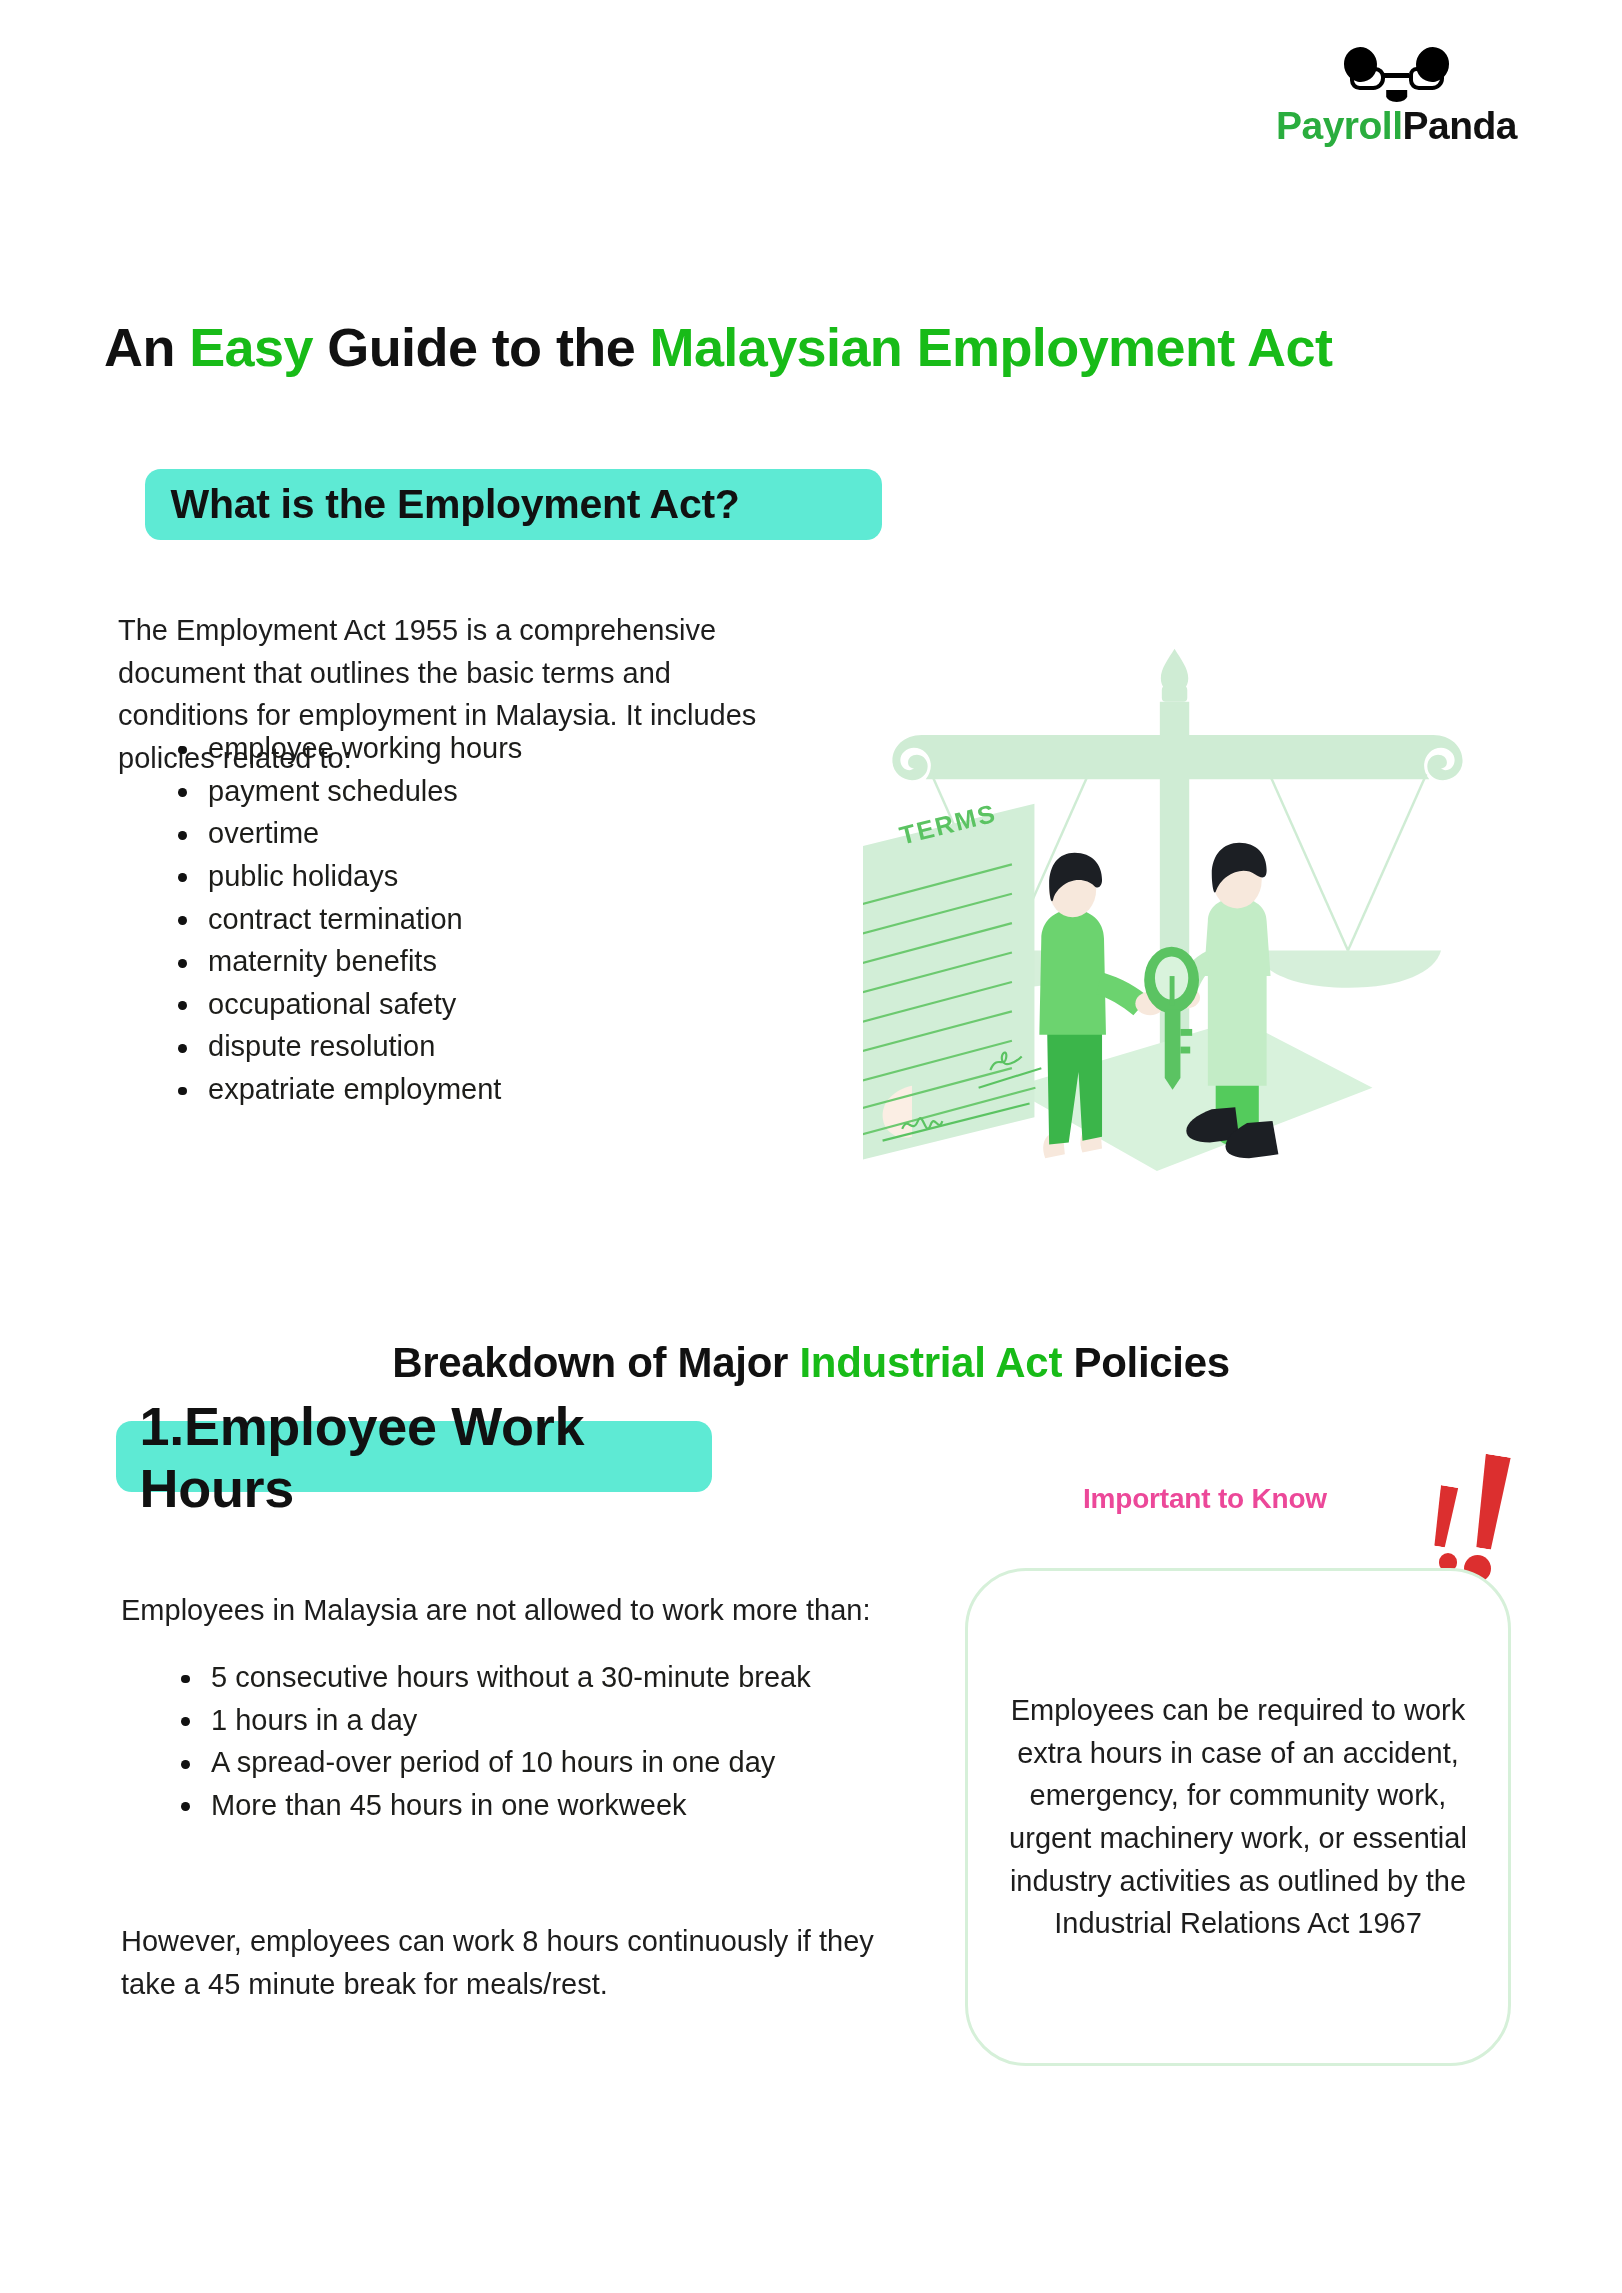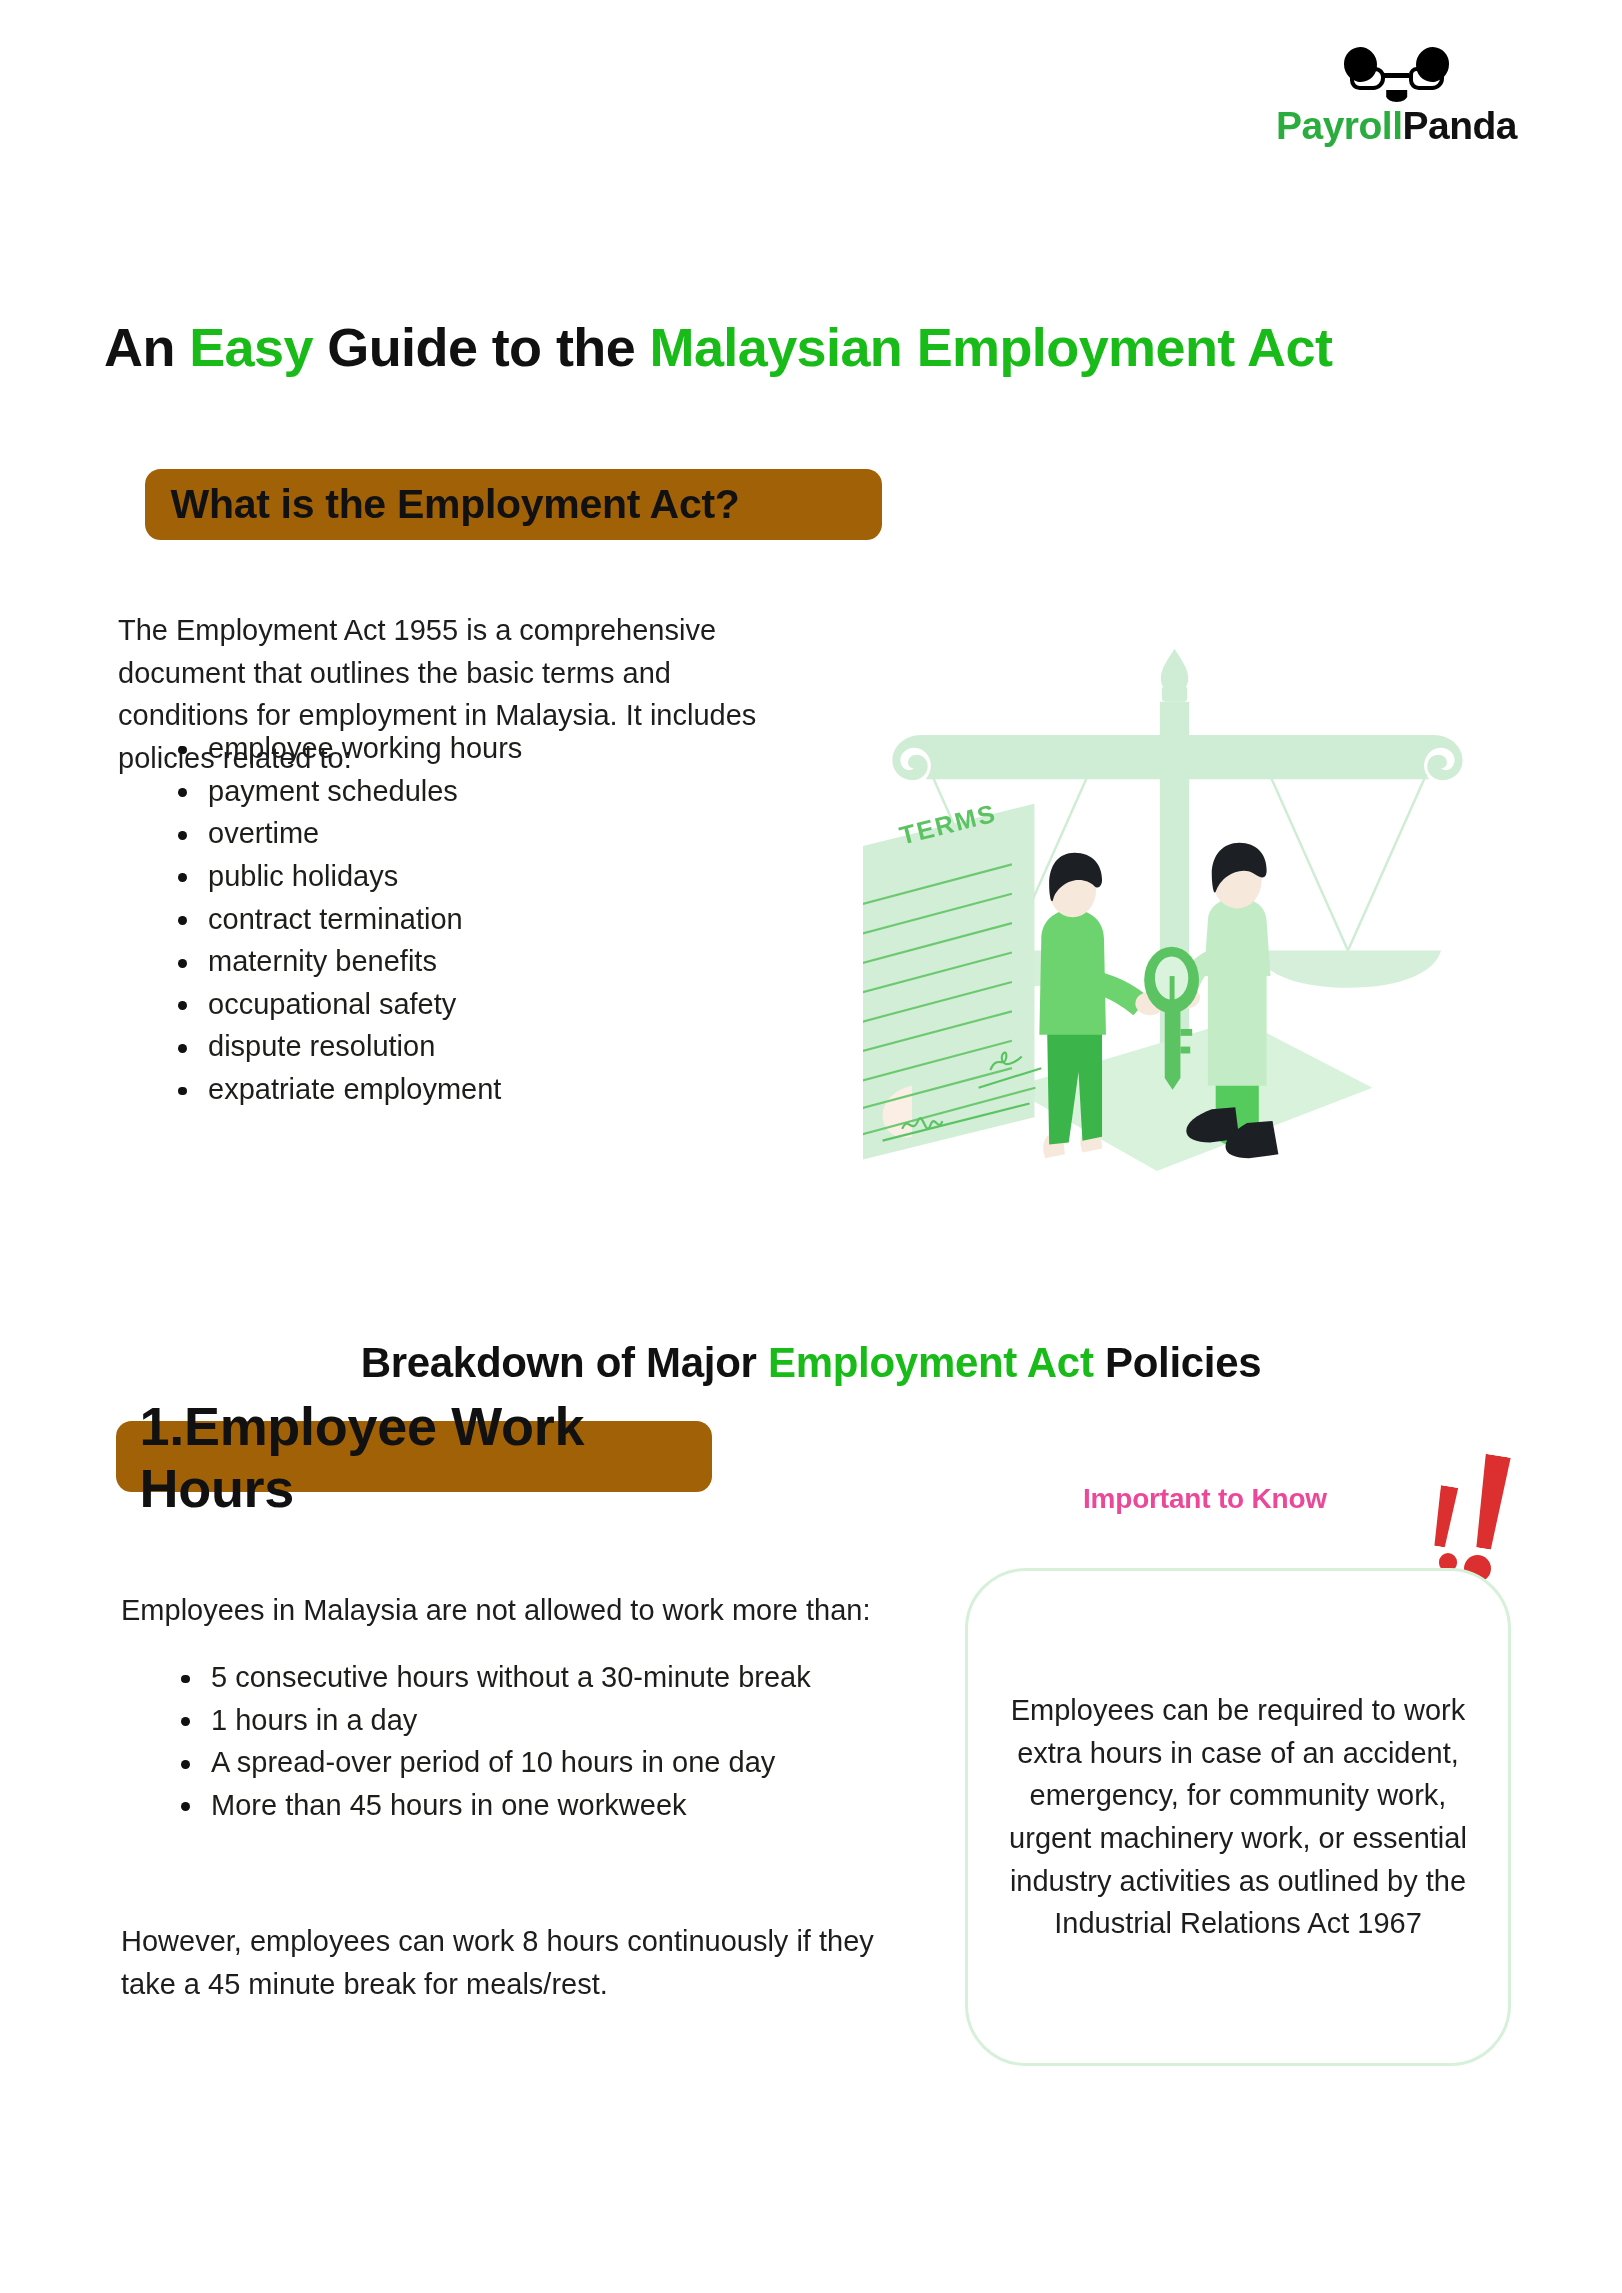--- a/index.html
+++ b/index.html
@@ -97,21 +97,21 @@
     font-weight: 700;
     letter-spacing: -0.6px;
     color: #111111;
     line-height: 1.1;
     white-space: nowrap;
   }
   .main-title .green { color: #18bb18; }
 
   .pill {
     position: absolute;
-    background: #a16207;
+    background: #5eead4;
     border-radius: 15.7px;
     font-weight: 700;
     color: #111111;
     display: flex;
     align-items: center;
     box-sizing: border-box;
   }
   #pill-what {
     left: 145px;
     top: 469px;
@@ -387,21 +387,21 @@
       <ellipse cx="315" cy="360" rx="28" ry="34" fill="#5bc362"></ellipse>
       <ellipse cx="315" cy="358" rx="17" ry="22" fill="#d9f3dc"></ellipse>
       <rect x="313" y="356" width="5" height="30" fill="#5bc362"></rect>
       <path d="M308 390 h16 v70 l-8 12 l-8 -12 z" fill="#5bc362"></path>
       <rect x="324" y="410" width="12" height="7" fill="#5bc362"></rect>
       <rect x="324" y="428" width="10" height="7" fill="#5bc362"></rect>
     </g>
   </svg>
 </div>
 
-<h2 class="subtitle"><span>Breakdown of Major </span><span class="green">Employment Act</span><span> Policies</span></h2>
+<h2 class="subtitle"><span>Breakdown of Major </span><span class="green">Industrial Act</span><span> Policies</span></h2>
 
 <div class="pill" id="pill-section1">
   <span>1.Employee Work Hours</span>
 </div>
 
 <p class="para" id="work-para">Employees in Malaysia are not allowed to work more than:</p>
 
 <ul class="bullets" id="work-bullets">
   <li>5 consecutive hours without a 30-minute break</li>
   <li>1 hours in a day</li>

